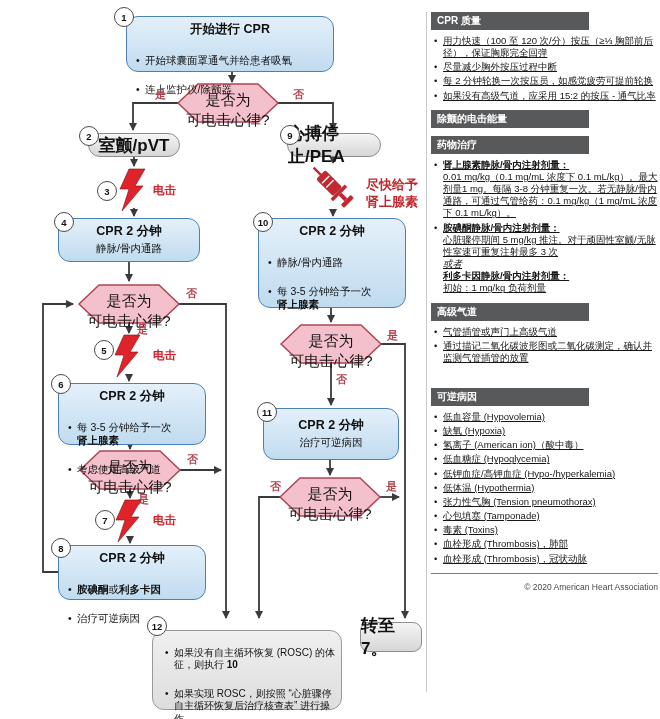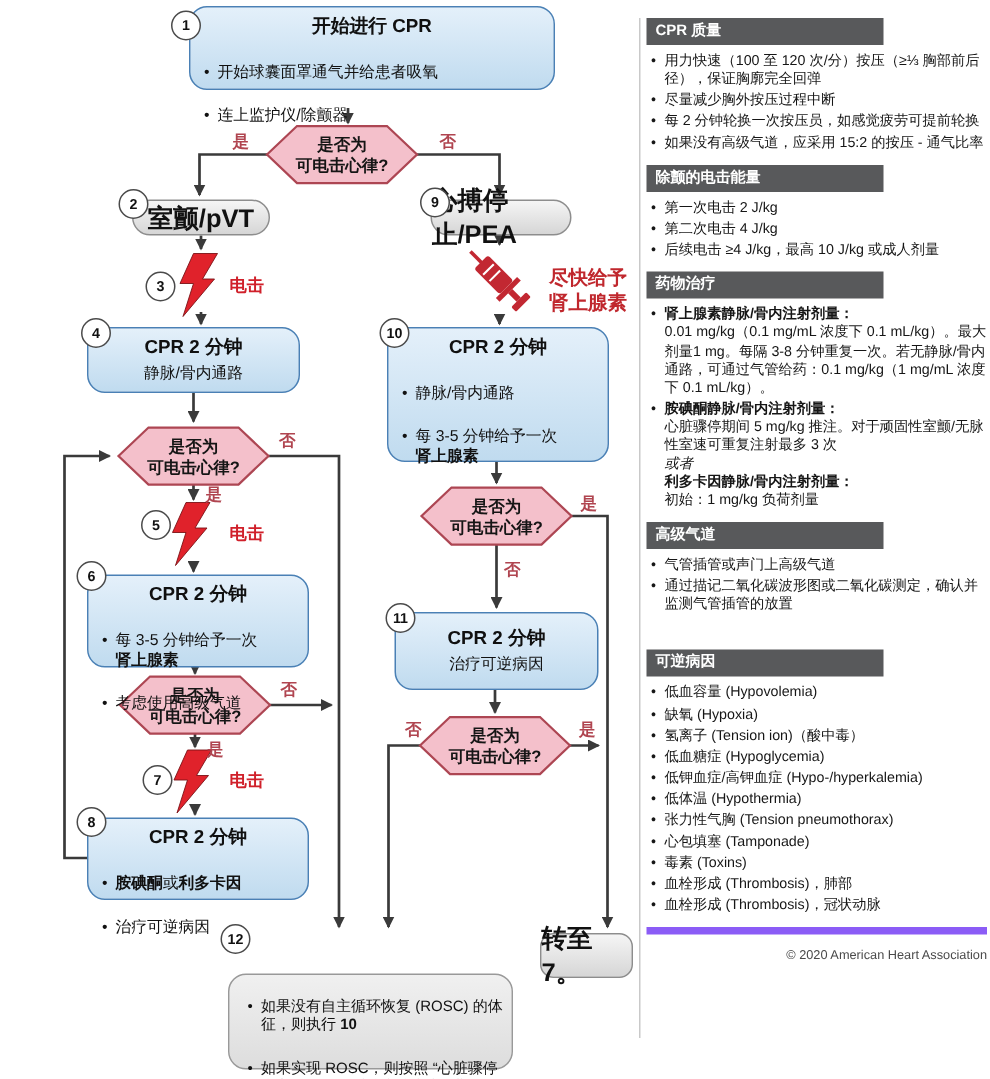--- a/index.html
+++ b/index.html
@@ -16,39 +16,39 @@
   ul.bl li::before{content:"•";position:absolute;left:0;}
   .graypill{position:absolute;background:linear-gradient(180deg,#f5f5f5,#d6d6d6);
             border:1.5px solid #8d8d8d;border-radius:13px;box-sizing:border-box;
             display:flex;align-items:center;justify-content:center;
             font-weight:bold;font-size:17px;z-index:2;}
   .graybox{position:absolute;background:linear-gradient(180deg,#f0f0f0,#dddddd);
            border:1.5px solid #999;border-radius:12px;box-sizing:border-box;z-index:2;}
   .stepnum{position:absolute;width:18px;height:18px;background:#fff;border:1.6px solid #4a4a4a;
            border-radius:50%;display:flex;align-items:center;justify-content:center;
            font-size:9.5px;font-weight:bold;z-index:5;}
-  .dlabel{position:absolute;width:96px;text-align:center;font-weight:bold;font-size:11px;
+  .dlabel{position:absolute;width:96px;text-align:center;font-weight:normal;font-size:15px;
           line-height:1.3;z-index:4;color:#151515;}
   .yn{position:absolute;font-weight:bold;font-size:11px;color:#b04550;z-index:4;}
   .shock{position:absolute;font-weight:bold;font-size:11.5px;color:#d0202a;z-index:4;}
   .epinote{position:absolute;font-weight:bold;font-size:13px;line-height:1.3;color:#c0272d;z-index:4;}
   #connectors{position:absolute;left:0;top:0;z-index:1;}
 
   
   #vline{position:absolute;left:426px;top:12px;width:1px;height:680px;background:#c9c9c9;}
   #sidebar{position:absolute;left:431px;top:12px;width:227px;}
   .sec{margin-bottom:8px;}
   .sec h3{margin:0;background:#58595b;color:#fff;font-size:10px;font-weight:bold;
           width:152px;padding:3px 0 3px 6px;line-height:1.2;box-sizing:content-box;}
   .sec ul{list-style:none;margin:5px 0 0 0;padding:0 0 0 3px;font-size:9.5px;line-height:1.28;color:#161616;}
-  .sec li{padding-left:9px;position:relative;margin-bottom:2px;}
+  .sec li{padding-left:9px;position:relative;margin-bottom:2px;text-decoration:underline;}
   .sec li::before{content:"•";position:absolute;left:0;}
   .sec b.head{display:block;}
   .sec .or{display:block;font-style:italic;}
-  .sec.last{border-bottom:5px solid #8b5cf6;padding-bottom:6px;margin-top:24px;}
+  .sec.last{border-bottom:1px solid #8b5cf6;padding-bottom:6px;margin-top:24px;}
   #footer{margin-top:6px;text-align:right;font-size:8.5px;color:#4a4a4a;}
 </style>
 </head>
 <body>
 
 <div id="app">
 
   <svg id="connectors" width="425" height="719" viewBox="0 0 425 719">
     <defs>
       <marker id="arr" markerUnits="userSpaceOnUse" markerWidth="8" markerHeight="8" refX="7" refY="4" orient="auto">
@@ -108,21 +108,21 @@
   <div class="stepnum" style="left:54px;top:212px">4</div>
   <div class="stepnum" style="left:94px;top:340px">5</div>
   <div class="stepnum" style="left:51px;top:374px">6</div>
   <div class="stepnum" style="left:95px;top:510px">7</div>
   <div class="stepnum" style="left:51px;top:538px">8</div>
   <div class="stepnum" style="left:280px;top:125px">9</div>
   <div class="stepnum" style="left:253px;top:212px">10</div>
   <div class="stepnum" style="left:257px;top:402px">11</div>
   <div class="stepnum" style="left:147px;top:616px">12</div>
 
-  <div class="bluebox" style="left:126px;top:4px;width:244px;height:56px">
+  <div class="bluebox" style="left:126px;top:16px;width:208px;height:56px">
     <div class="t">开始进行 CPR</div>
     <ul class="bl">
       <li>开始球囊面罩通气并给患者吸氧</li>
       <li>连上监护仪/除颤器</li>
     </ul>
   </div>
 
   <div class="dlabel" style="left:180px;top:90px"><span>是否为</span><br><span>可电击心律?</span></div>
   <div class="dlabel" style="left:81px;top:291px"><span>是否为</span><br><span>可电击心律?</span></div>
   <div class="dlabel" style="left:82px;top:457px"><span>是否为</span><br><span>可电击心律?</span></div>
@@ -178,21 +178,21 @@
       <li>静脉/骨内通路</li>
       <li><span>每 3-5 分钟给予一次</span><br><b>肾上腺素</b></li>
     </ul>
   </div>
 
   <div class="bluebox" style="left:263px;top:408px;width:136px;height:52px">
     <div class="t" style="margin-top:8px">CPR 2 分钟</div>
     <div class="sub">治疗可逆病因</div>
   </div>
 
-  <div class="graybox" style="left:152px;top:649px;width:190px;height:64px">
+  <div class="graybox" style="left:152px;top:630px;width:190px;height:80px">
     <ul class="bl" style="font-size:10px;margin-top:9px;padding-left:12px;">
       <li><span>如果没有自主循环恢复 (ROSC) 的体征，则执行 </span><b>10</b></li>
       <li>如果实现 ROSC，则按照 “心脏骤停自主循环恢复后治疗核查表” 进行操作</li>
     </ul>
   </div>
 
   <div class="graypill" style="left:360px;top:622px;width:62px;height:30px;border-radius:9px">转至 7。</div>
 
   <div id="vline"></div>
   <div id="sidebar">
@@ -202,25 +202,20 @@
       <ul>
         <li>用力快速（100 至 120 次/分）按压（≥⅓ 胸部前后径），保证胸廓完全回弹</li>
         <li>尽量减少胸外按压过程中断</li>
         <li>每 2 分钟轮换一次按压员，如感觉疲劳可提前轮换</li>
         <li>如果没有高级气道，应采用 15:2 的按压 - 通气比率</li>
       </ul>
     </div>
 
     <div class="sec">
       <h3>除颤的电击能量</h3>
-      <ul>
-        <li>第一次电击 2 J/kg</li>
-        <li>第二次电击 4 J/kg</li>
-        <li>后续电击 ≥4 J/kg，最高 10 J/kg 或成人剂量</li>
-      </ul>
     </div>
 
     <div class="sec">
       <h3>药物治疗</h3>
       <ul>
         <li>
           <b class="head">肾上腺素静脉/骨内注射剂量：</b><span>0.01 mg/kg（0.1 mg/mL 浓度下 0.1 mL/kg）。最大剂量1 mg。每隔 3-8 分钟重复一次。若无静脉/骨内通路，可通过气管给药：0.1 mg/kg（1 mg/mL 浓度下 0.1 mL/kg）。</span>
         </li>
         <li>
           <b class="head">胺碘酮静脉/骨内注射剂量：</b><span>心脏骤停期间 5 mg/kg 推注。对于顽固性室颤/无脉性室速可重复注射最多 3 次</span>
@@ -236,21 +231,21 @@
         <li>气管插管或声门上高级气道</li>
         <li>通过描记二氧化碳波形图或二氧化碳测定，确认并监测气管插管的放置</li>
       </ul>
     </div>
 
     <div class="sec last">
       <h3>可逆病因</h3>
       <ul>
         <li>低血容量 (Hypovolemia)</li>
         <li>缺氧 (Hypoxia)</li>
-        <li>氢离子 (Tension ion)（酸中毒）</li>
+        <li>氢离子 (American ion)（酸中毒）</li>
         <li>低血糖症 (Hypoglycemia)</li>
         <li>低钾血症/高钾血症 (Hypo-/hyperkalemia)</li>
         <li>低体温 (Hypothermia)</li>
         <li>张力性气胸 (Tension pneumothorax)</li>
         <li>心包填塞 (Tamponade)</li>
         <li>毒素 (Toxins)</li>
         <li>血栓形成 (Thrombosis)，肺部</li>
         <li>血栓形成 (Thrombosis)，冠状动脉</li>
       </ul>
     </div>

